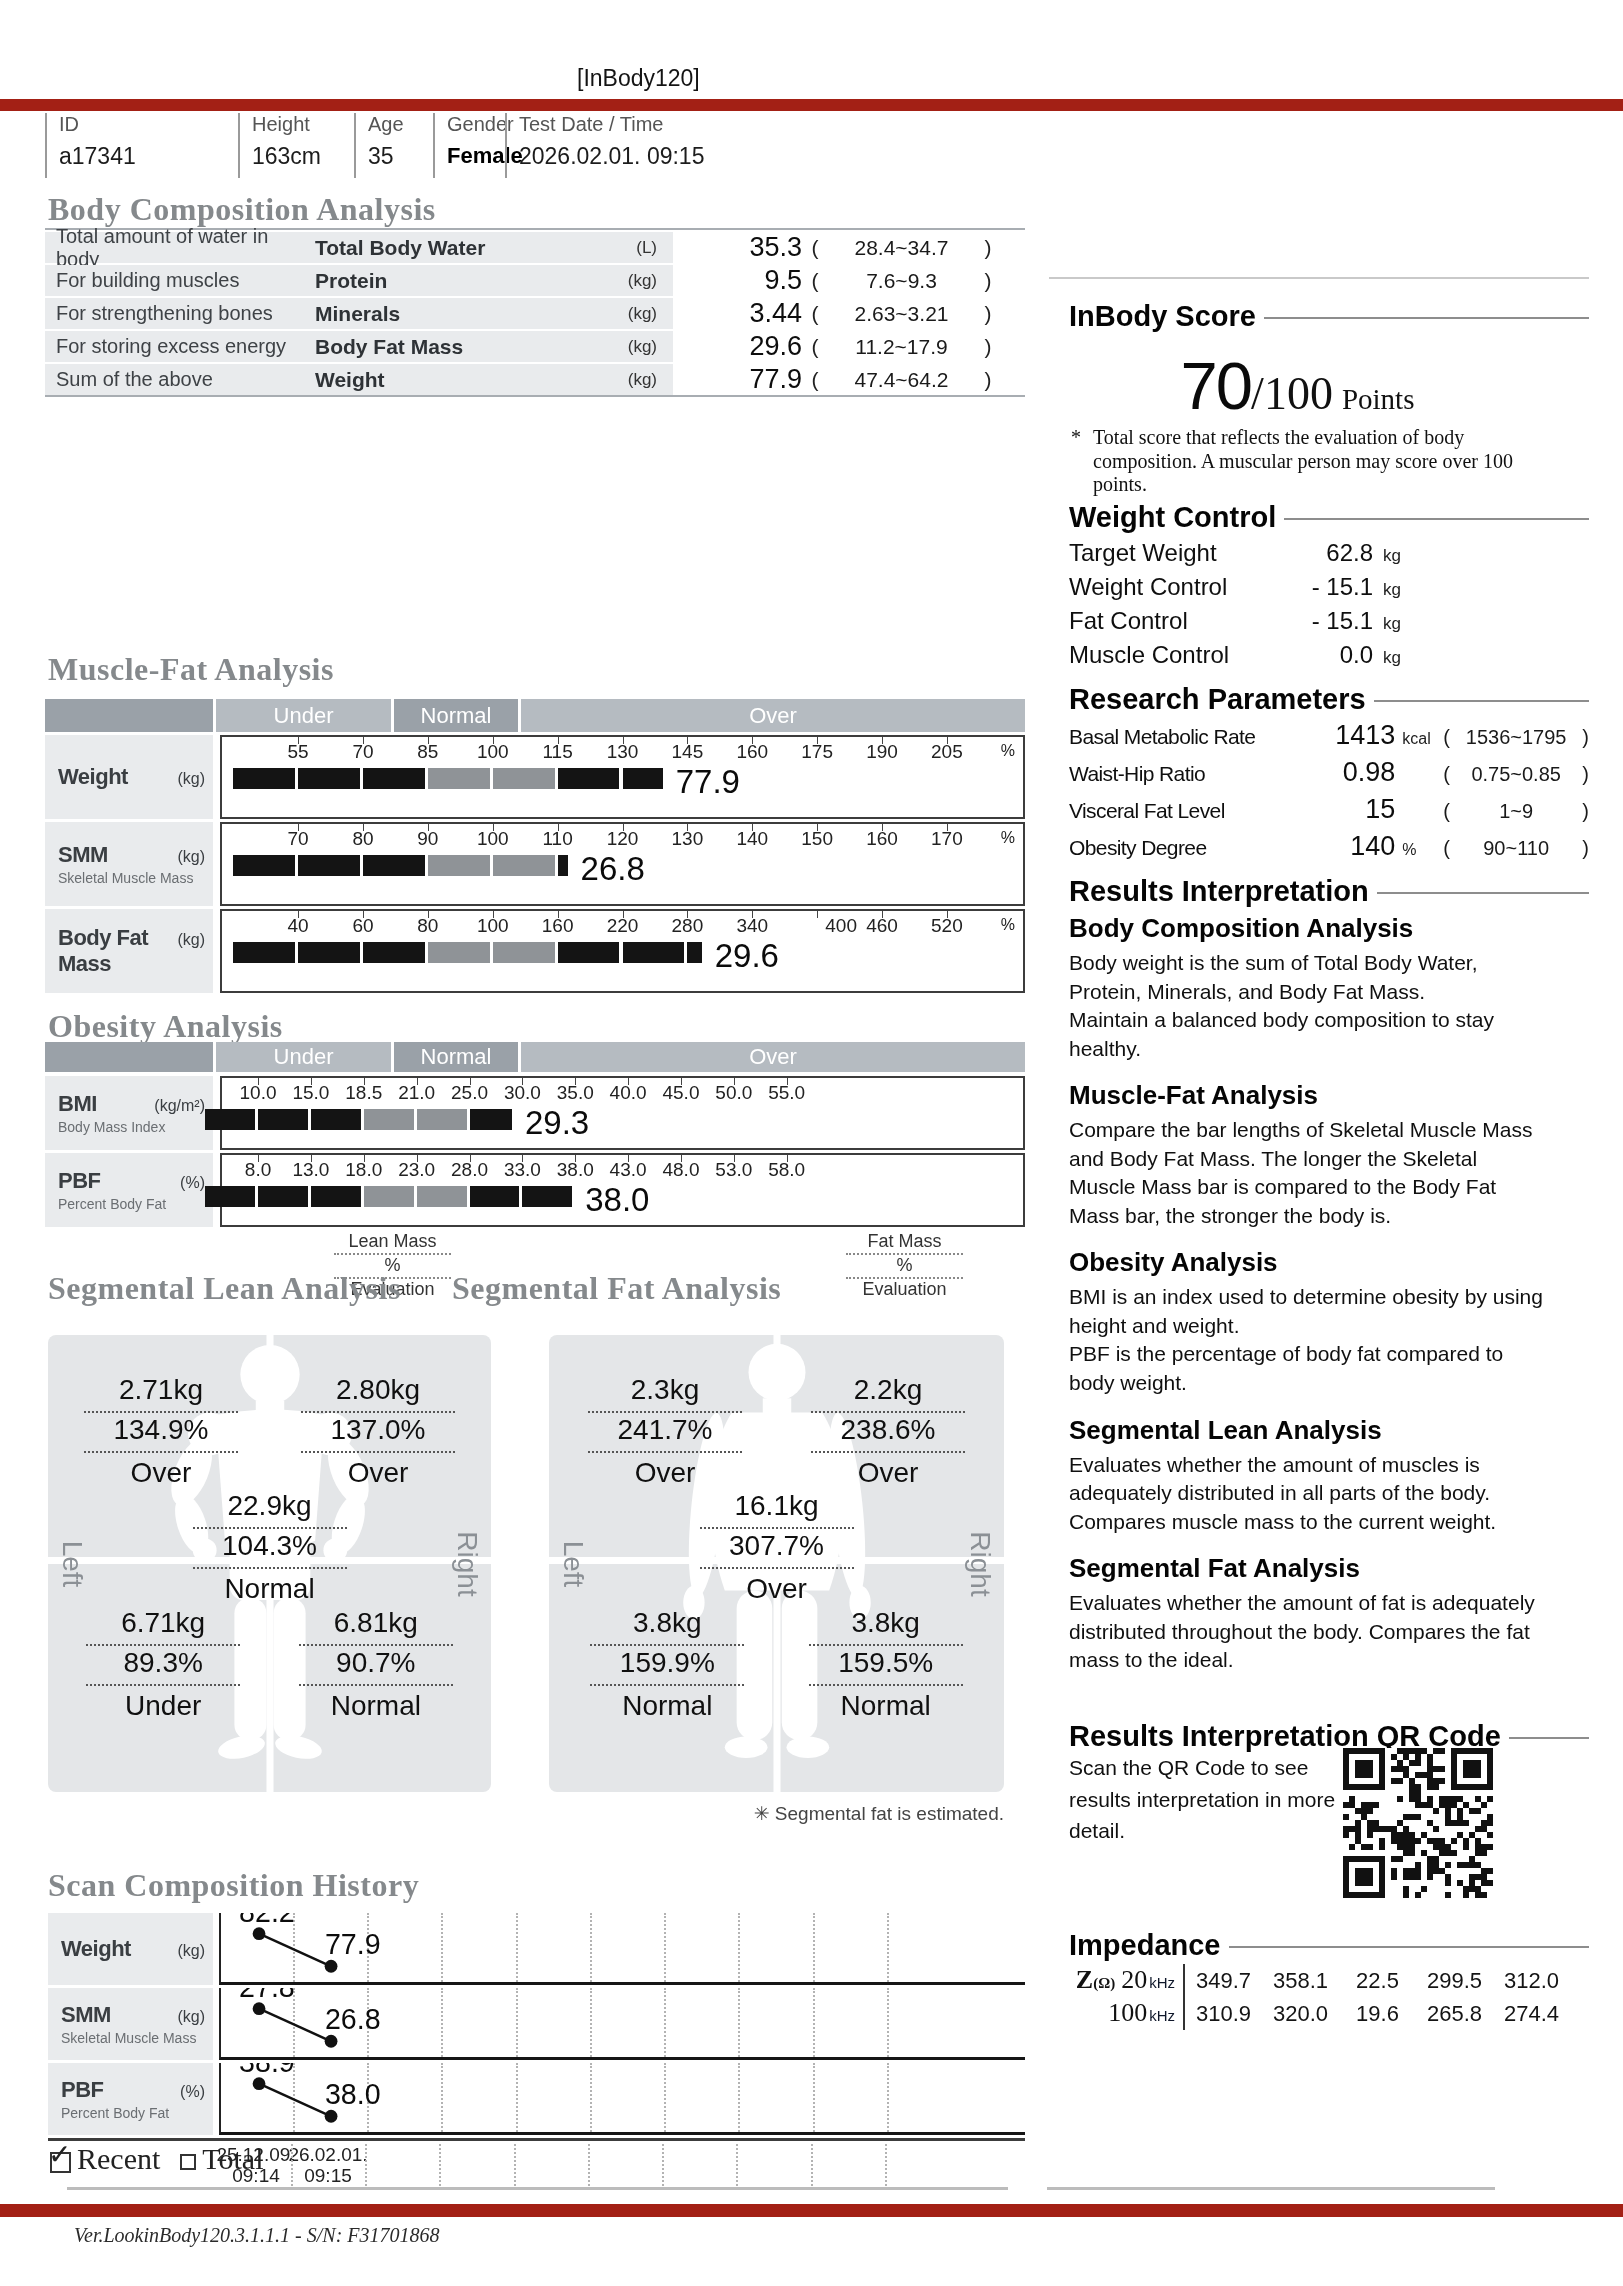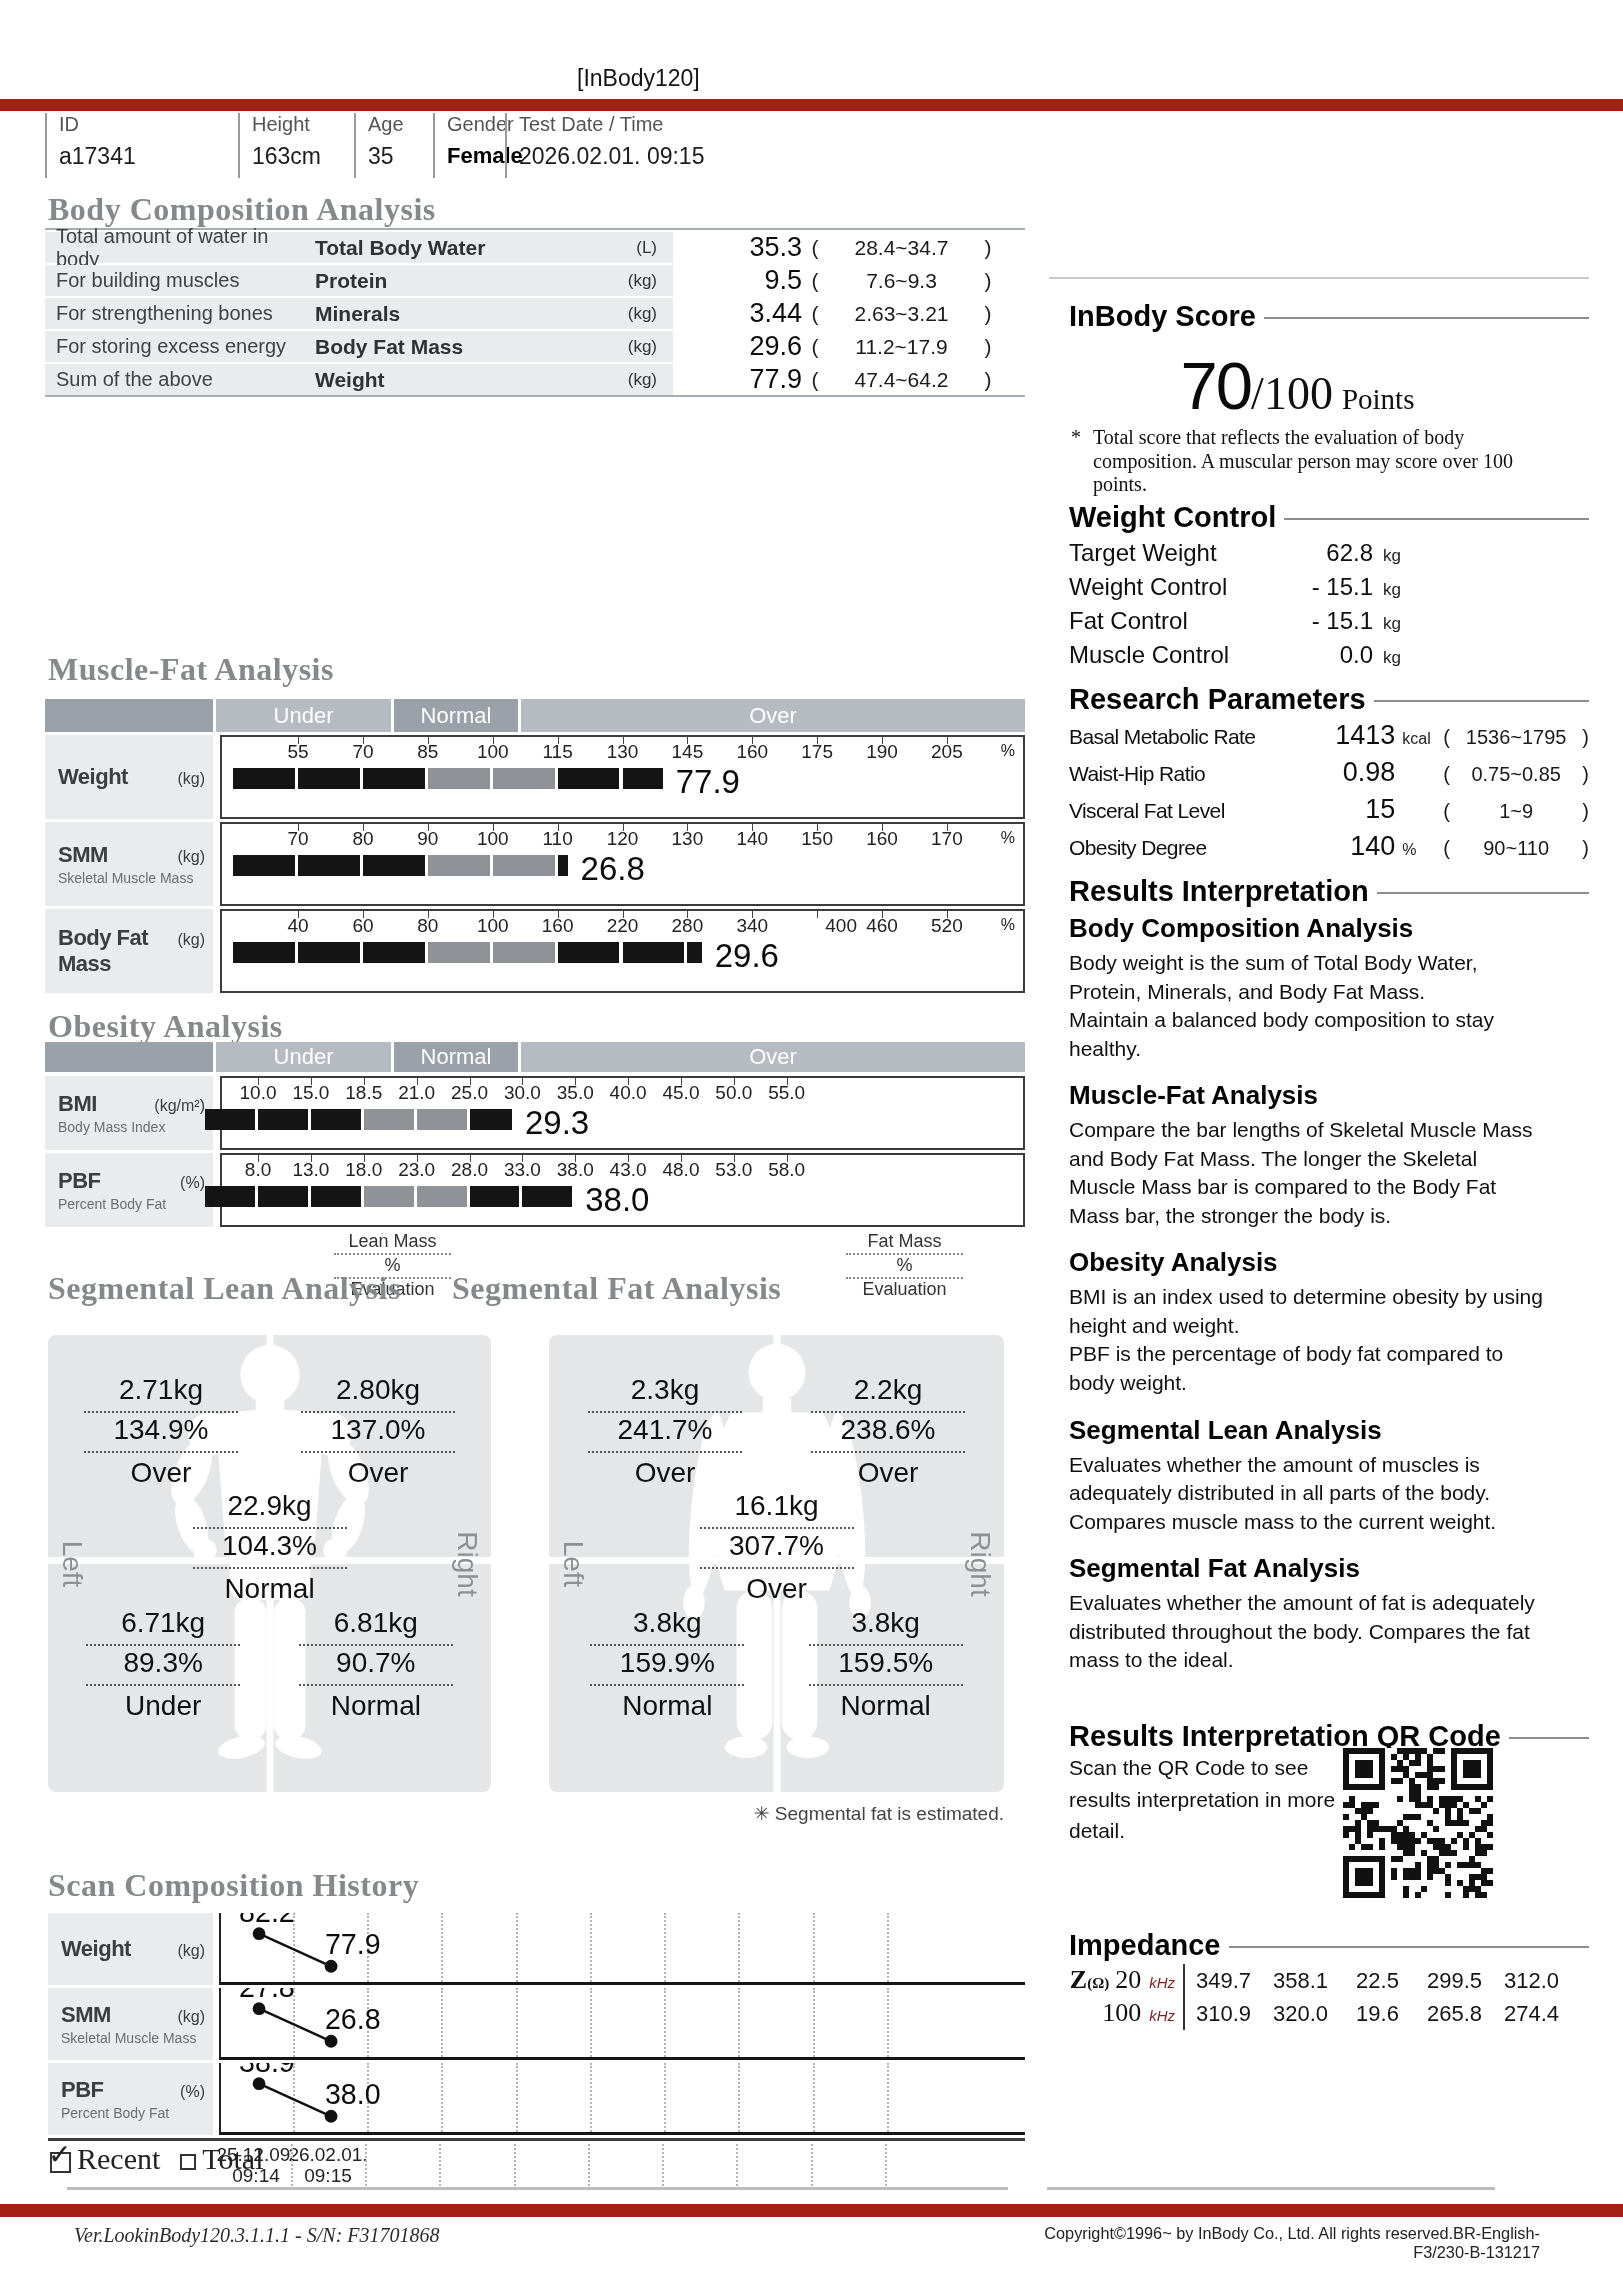--- a/index.html
+++ b/index.html
@@ -102,21 +102,21 @@
   .imp-table{left:1069px;top:1964px;width:515px;}
   .imp-hrow,.imp-row{display:flex;height:33px;align-items:baseline;}
   .imp-lcell{width:114px;text-align:right;padding-right:8px;box-sizing:border-box;white-space:nowrap;}
   .imp-hvals{display:flex;border-left:2px solid transparent;}
   .imp-vals{display:flex;border-left:2px solid #333;}
   .imp-hcell{width:77px;text-align:center;font-family:"Liberation Serif","DejaVu Serif",serif;font-size:25px;color:#222;}
   .imp-vcell{width:77px;text-align:center;font-size:22px;color:#141414;line-height:33px;}
   .imp-z{font-family:"Liberation Serif","DejaVu Serif",serif;font-weight:bold;font-size:26px;}
   .imp-zo{font-family:"Liberation Serif","DejaVu Serif",serif;font-weight:bold;font-size:15px;}
   .imp-freq{font-family:"Liberation Serif","DejaVu Serif",serif;font-size:26px;margin-left:6px;}
-  .imp-khz{font-size:15px;color:#7f1d1d;margin-left:8px;font-style:italic;}
+  .imp-khz{font-size:15px;color:#0f172a;margin-left:2px;}
   
   .foot-gray1{left:67px;top:2187px;width:941px;height:3px;background:#bcbcbc;}
   .foot-gray2{left:1047px;top:2187px;width:448px;height:3px;background:#bcbcbc;}
   .redbar2{left:0;top:2204px;width:1624px;height:13px;background:var(--accent);}
   .foot-left{left:74px;top:2224px;font-family:"Liberation Serif","DejaVu Serif",serif;font-style:italic;font-size:20px;color:#2b2b2b;}
   .foot-right{left:1035px;top:2224px;width:505px;text-align:right;font-size:16.3px;color:#222;}
 </style>
 </head>
 <body>
 
@@ -1001,16 +1001,15 @@
         <div class="imp-vcell">265.8</div>
         <div class="imp-vcell">274.4</div>
       </div>
     </div>
   </div>
 
   <div class="abs foot-gray1"></div>
   <div class="abs foot-gray2"></div>
   <div class="abs redbar2"></div>
   <div class="abs foot-left">Ver.LookinBody120.3.1.1.1 - S/N: F31701868</div>
-  <div class="abs foot-right">Copyright©1996~ by InBody Co., Ltd. All rights reserved.BR-English-F3/230-B-131217</div>
 
 </div>
 
 
 </body></html>

